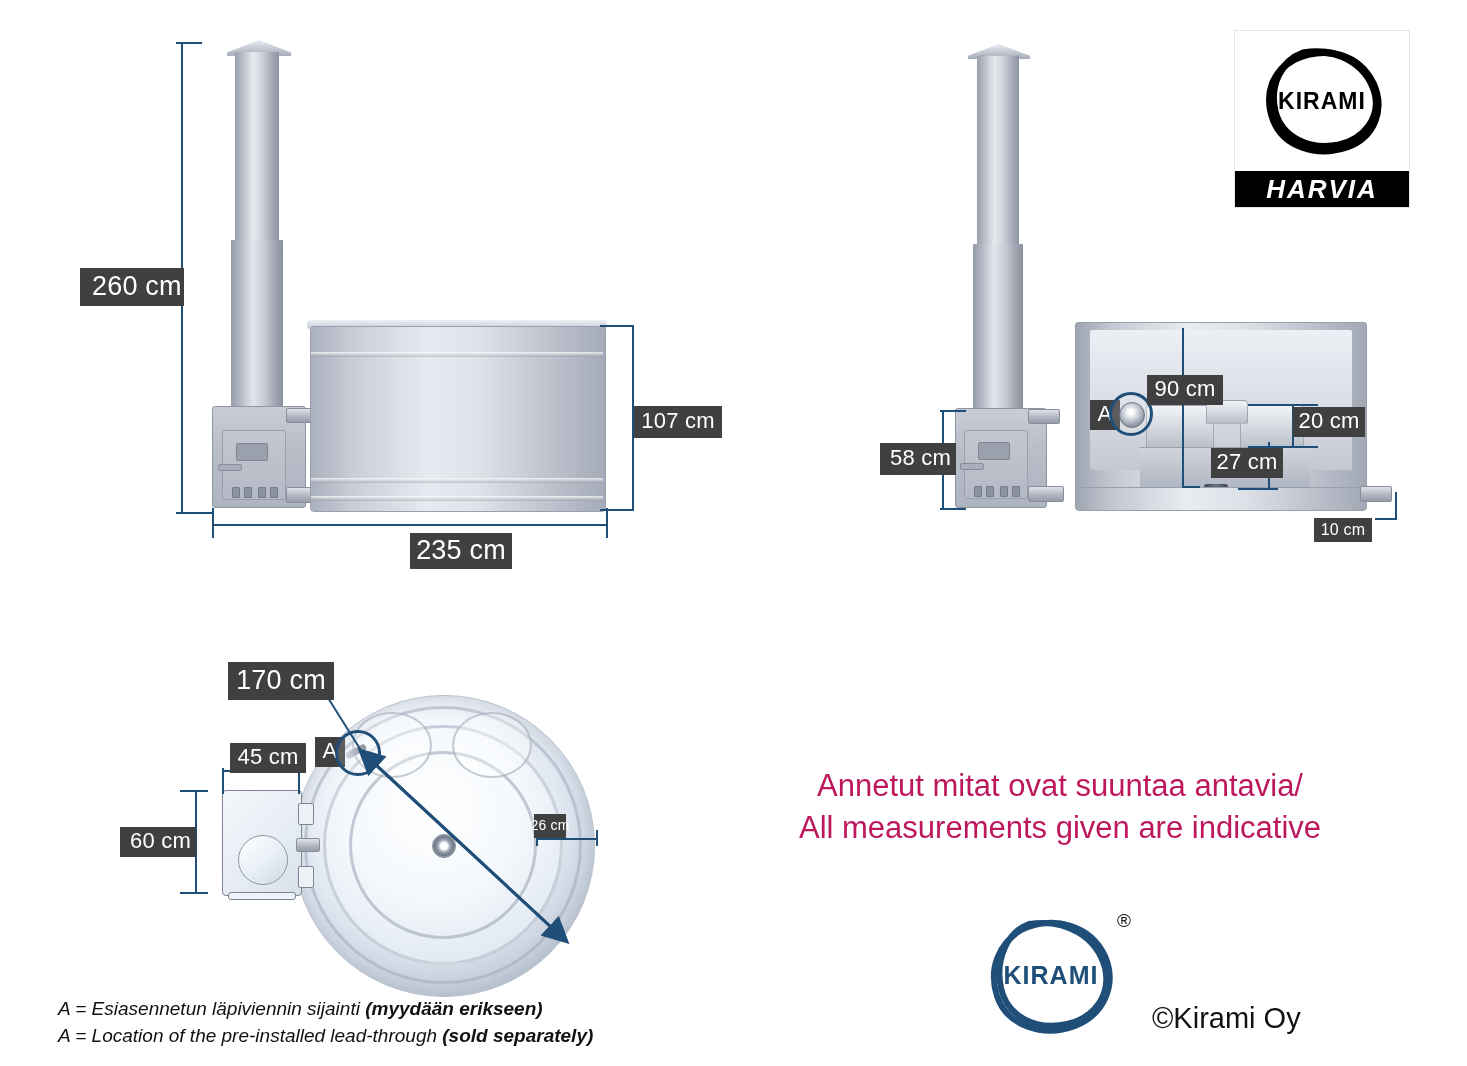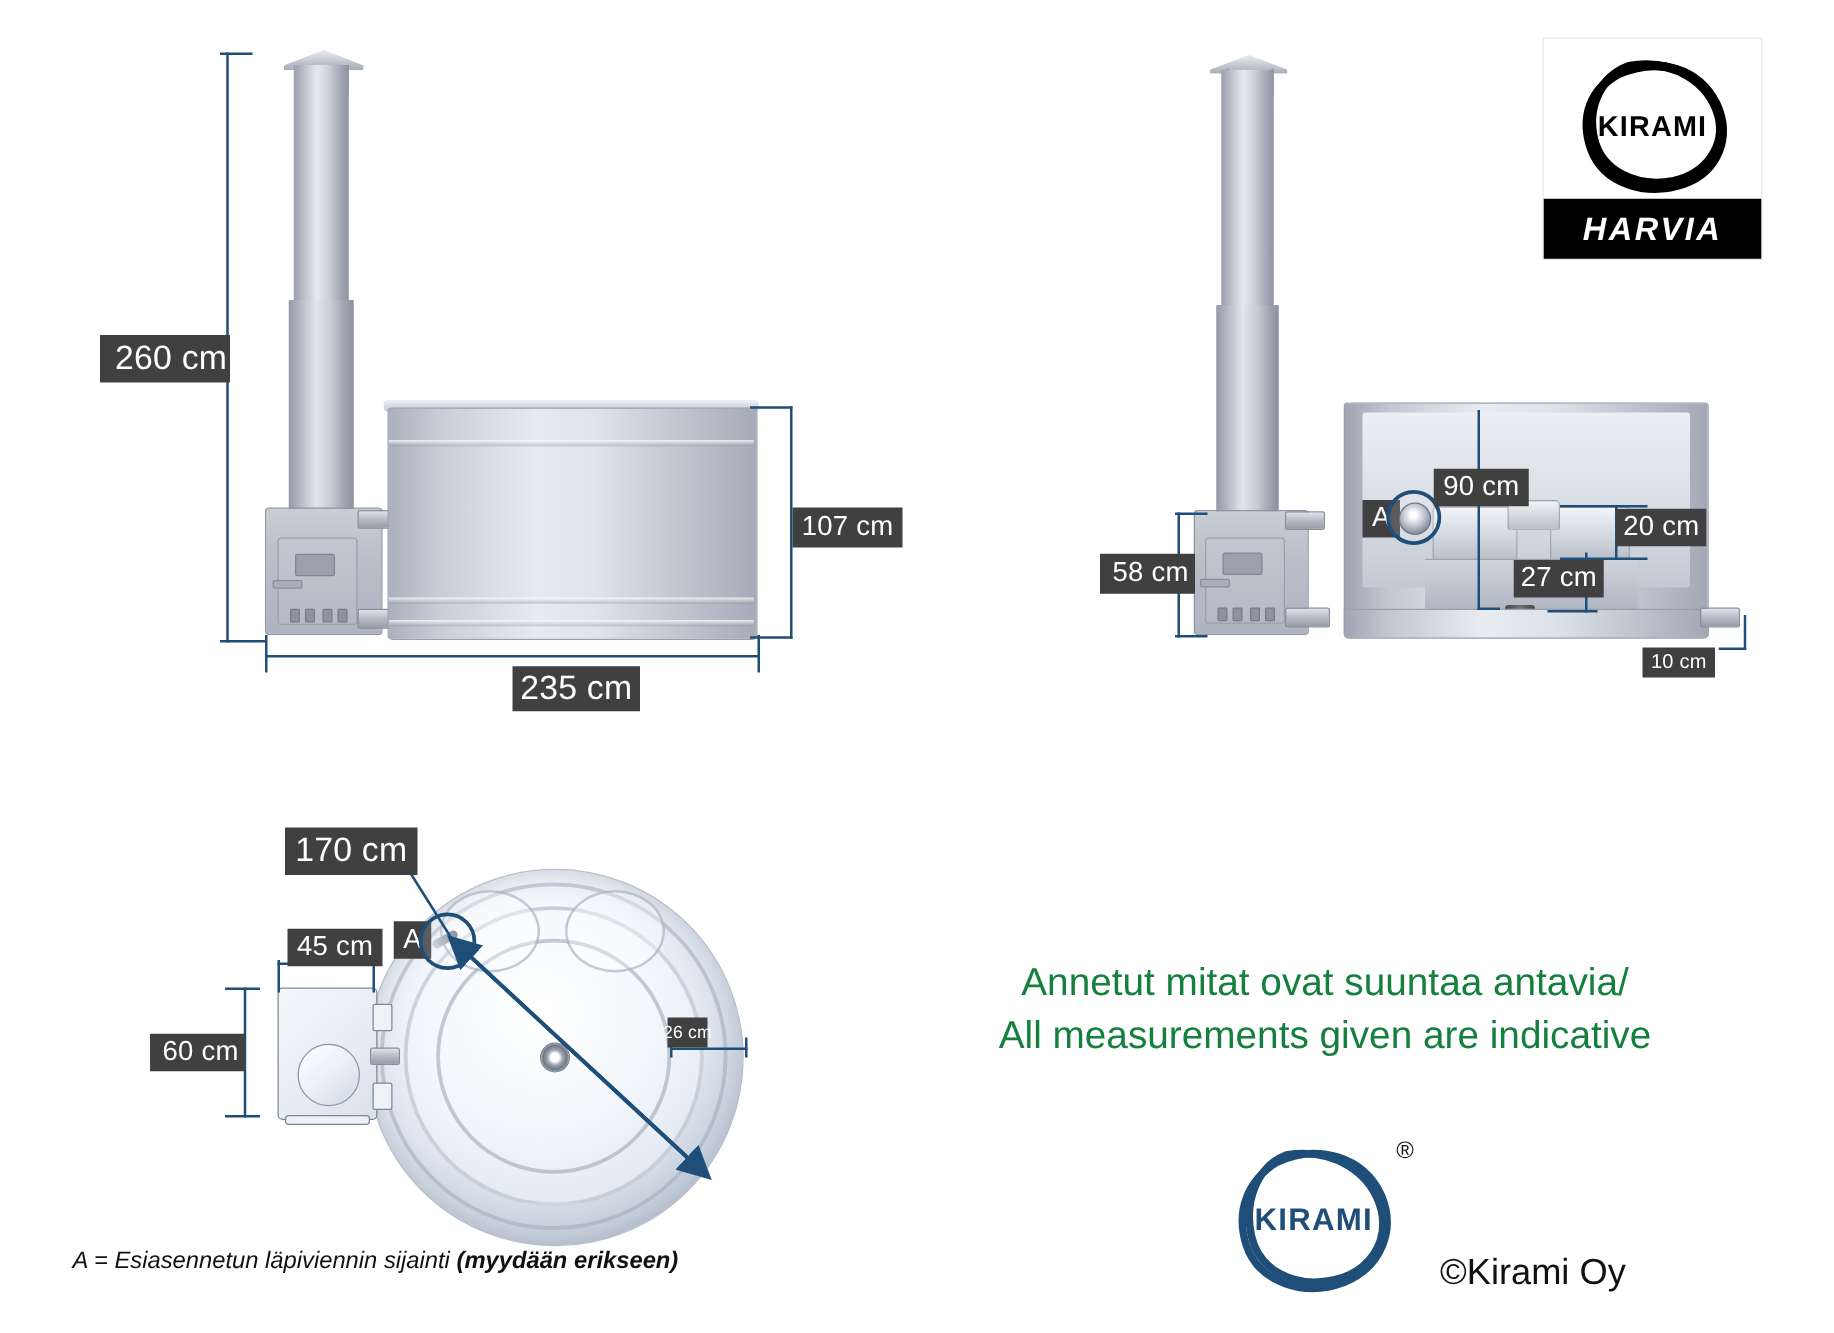--- a/index.html
+++ b/index.html
@@ -208,21 +208,21 @@
     font-family: "Liberation Sans", sans-serif;
     font-weight: 700;
     font-style: italic;
     font-size: 26px;
     letter-spacing: 2px;
   }
 
   
   .indicative {
     position: absolute;
-    color:#15803d;
+    color:#be185d;
     font-size: 31px;
     line-height: 42px;
     text-align: center;
     font-family: "Liberation Sans", sans-serif;
   }
   .footnote {
     position: absolute;
     color:#111111;
     font-size: 19px;
     line-height: 27px;
@@ -407,33 +407,36 @@
   </div>
 
   <div class="logo-box" style="left:1234px;top:30px;width:174px;height:176px;">
     <svg style="position:absolute;left:12px;top:8px;width:150px;height:120px;">
       <g fill="none" stroke="#000000" stroke-width="7" stroke-linecap="round">
         <path d="M48,20 C80,6 112,16 126,44 C138,70 128,98 100,108 C70,118 36,108 26,80 C17,54 26,32 48,20 Z"></path>
         <path d="M56,14 C92,8 120,26 128,54 C134,78 118,100 92,106 C62,112 34,98 28,72 C22,46 34,22 56,14 Z"></path>
       </g>
       <text x="75" y="70" text-anchor="middle" font-family="Liberation Sans, sans-serif" font-size="23" font-weight="700" fill="#000000" letter-spacing="1">KIRAMI</text>
     </svg>
-    <div class="logo-harvia-band" style="left:0;bottom:0;width:174px;height:48px;">
+    <div class="logo-harvia-band" style="left:0;bottom:0;width:174px;height:36px;">
       <span class="harvia-text">HARVIA</span>
     </div>
   </div>
 
   <div class="indicative" style="left:730px;top:765px;width:660px;">
     <div>Annetut mitat ovat suuntaa antavia/</div>
     <div>All measurements given are indicative</div>
   </div>
 
   <div class="footnote" style="left:58px;top:995px;width:640px;">
     <div>
       <span>A = Esiasennetun läpiviennin sijainti </span><b>(myydään erikseen)</b>
+    </div>
+    <div>
+      <span>A = Location of the pre-installed lead-through </span><b>(sold separately)</b>
     </div>
   </div>
 
   <svg style="position:absolute;left:975px;top:908px;width:160px;height:140px;">
     <g fill="none" stroke="#1F4E79" stroke-width="6" stroke-linecap="round">
       <path d="M46,22 C80,6 116,18 130,48 C142,76 130,106 100,118 C68,130 32,118 22,88 C13,60 24,36 46,22 Z"></path>
       <path d="M54,16 C92,10 122,30 130,60 C136,86 120,110 92,116 C60,123 32,108 26,80 C20,52 32,24 54,16 Z"></path>
     </g>
     <text x="76" y="76" text-anchor="middle" font-family="Liberation Sans, sans-serif" font-size="25" font-weight="700" fill="#1F4E79" letter-spacing="1">KIRAMI</text>
   </svg>

